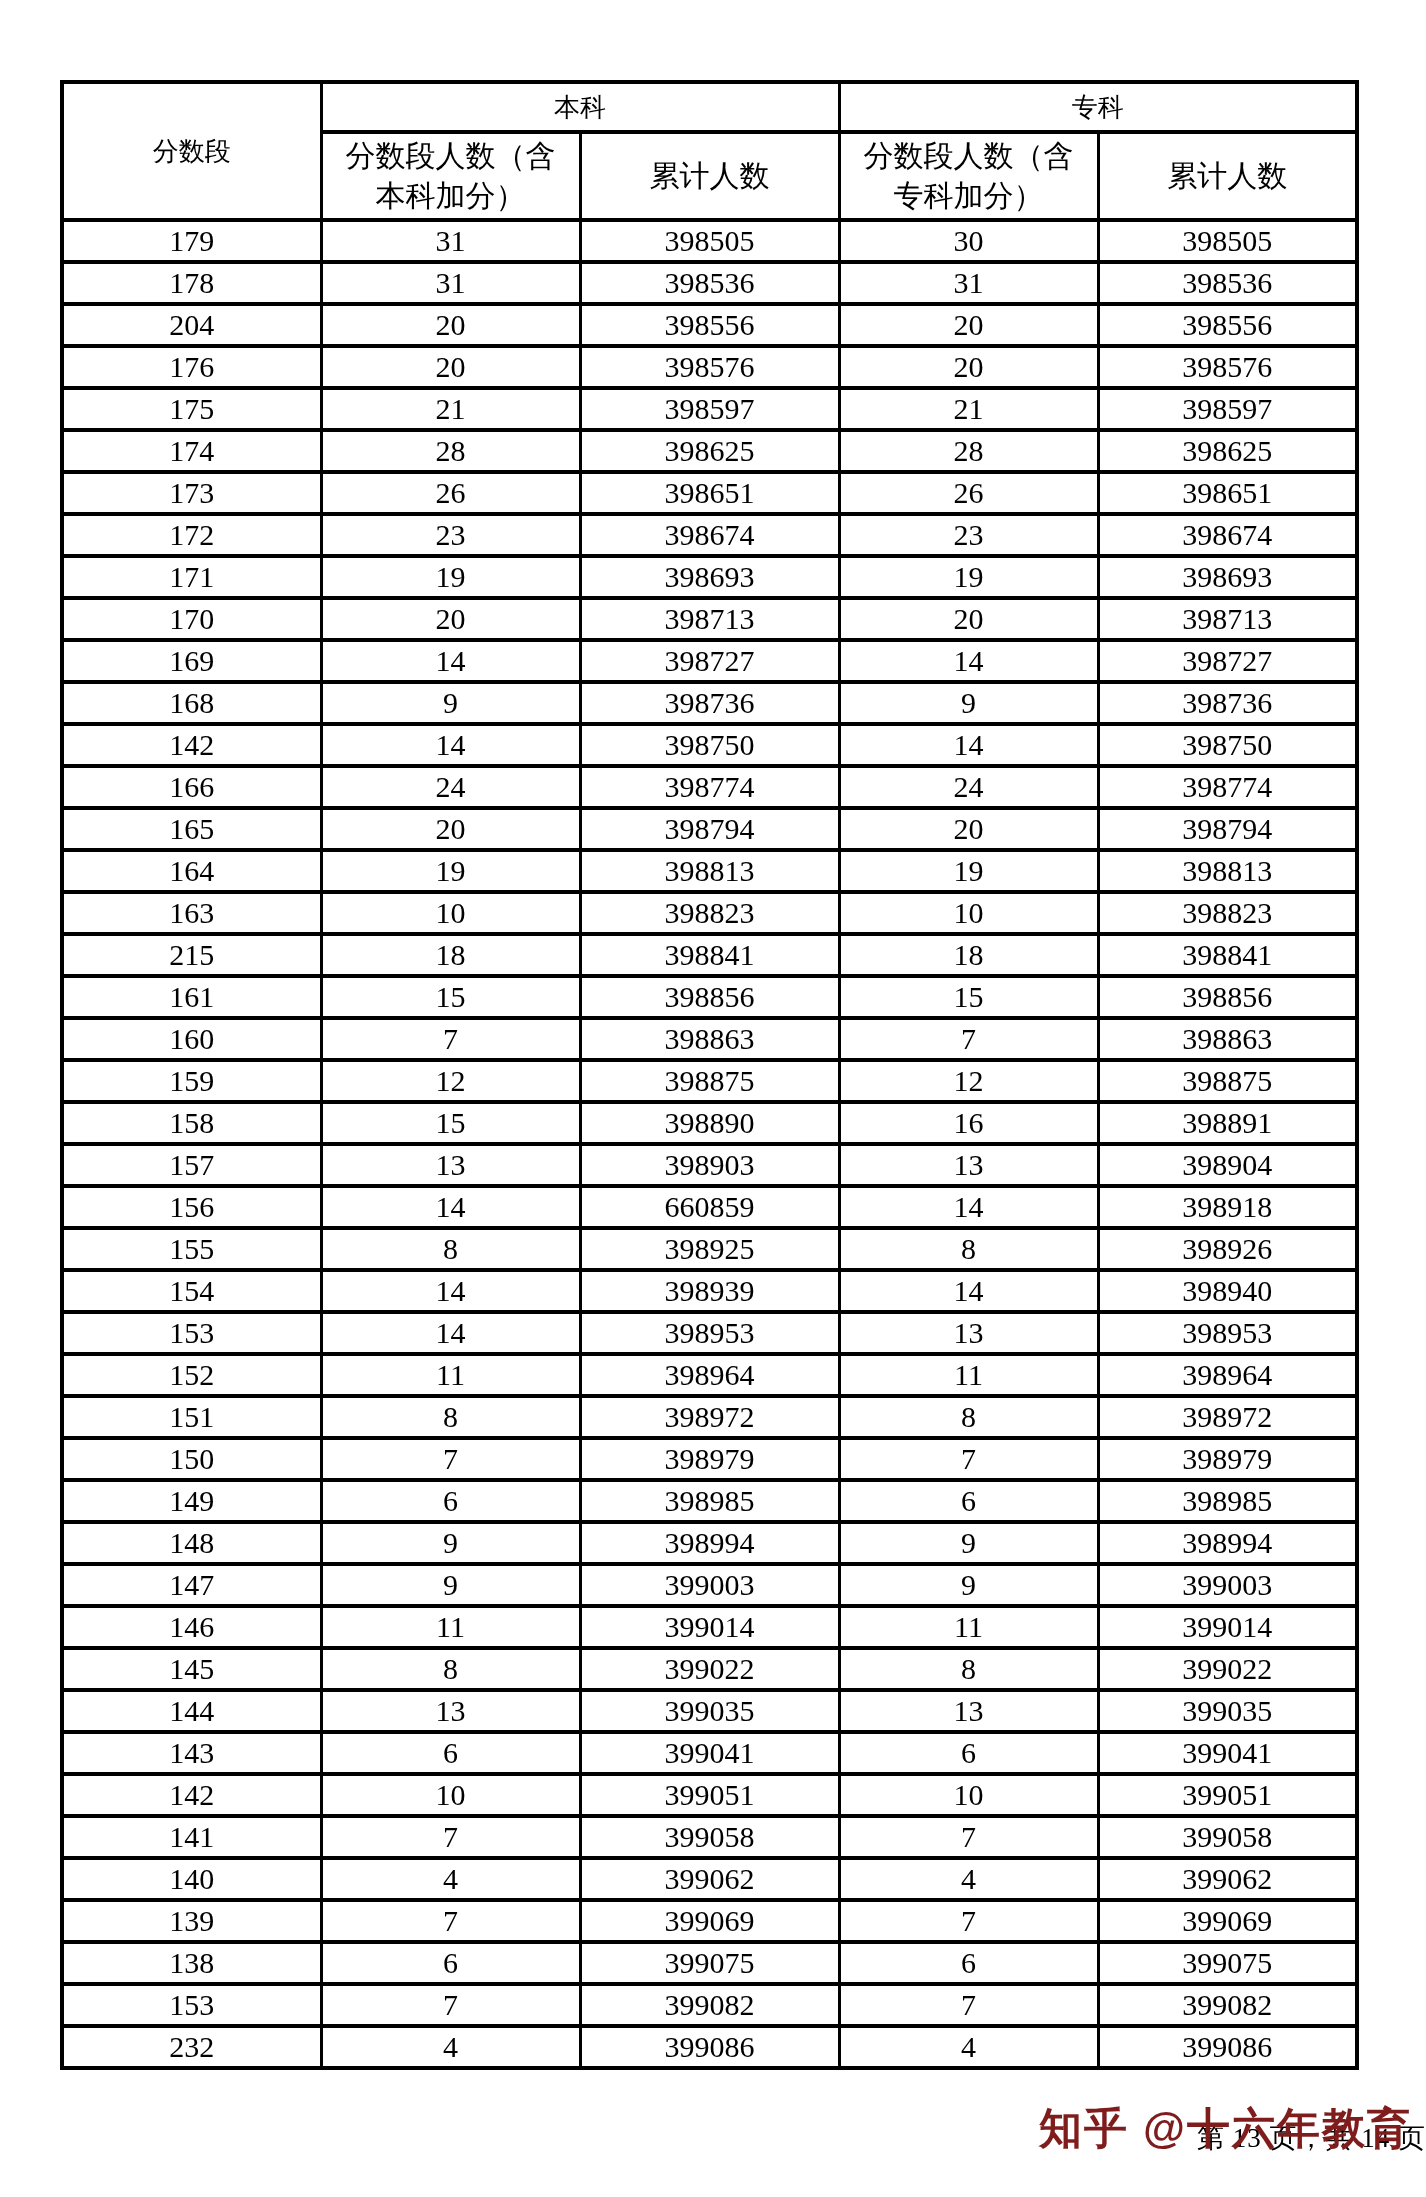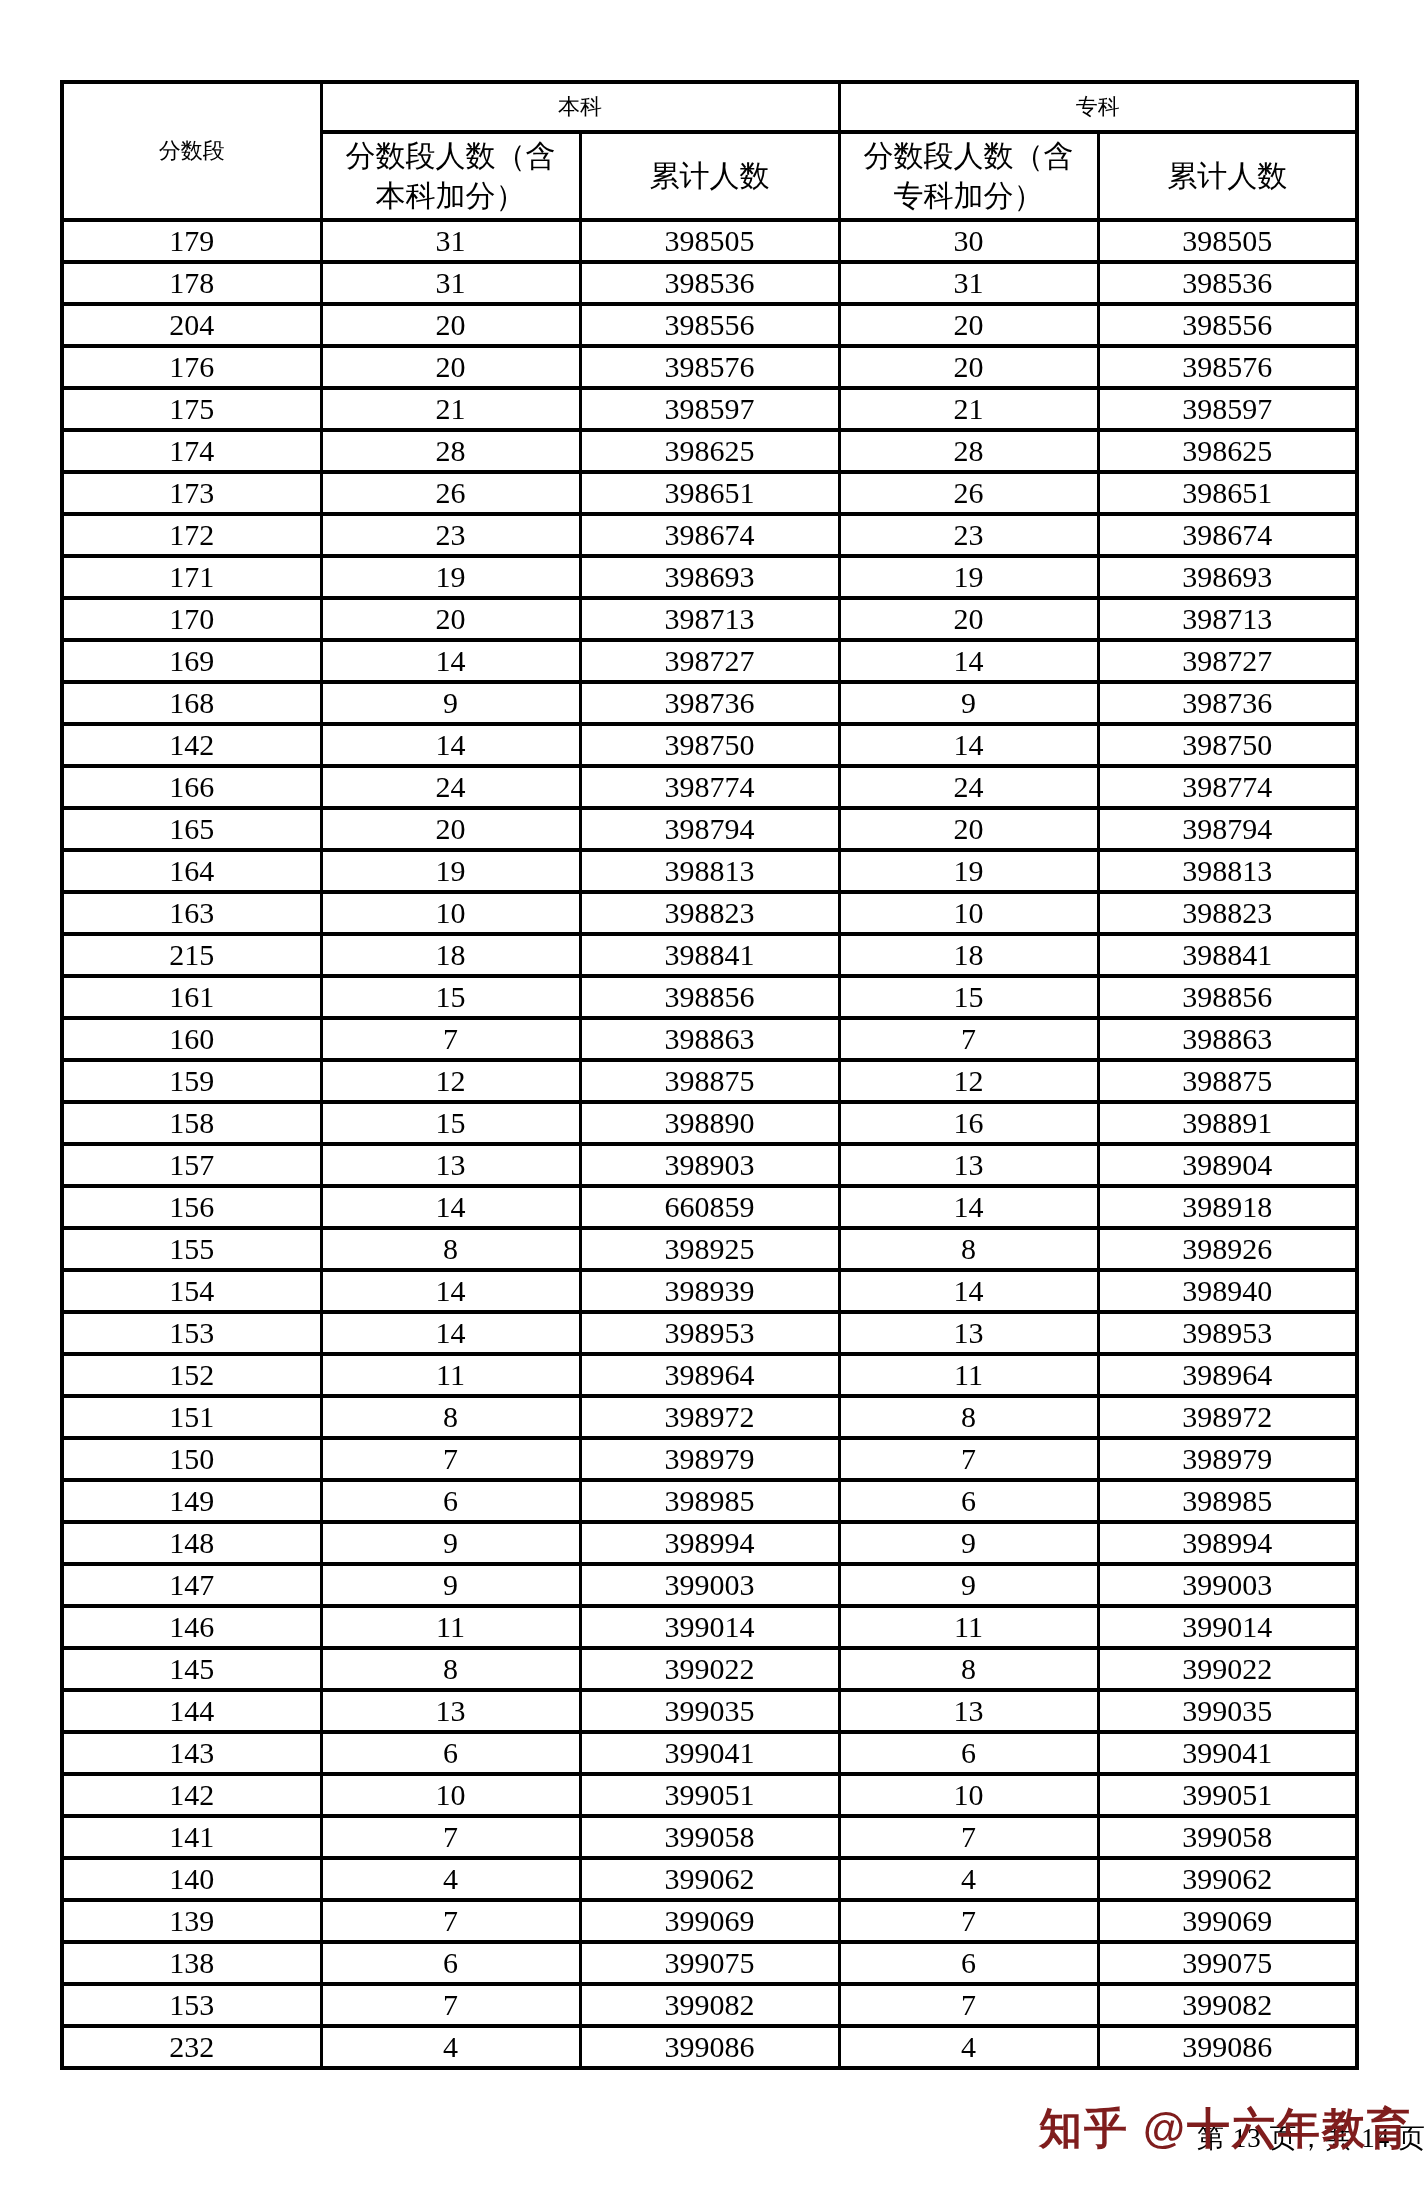--- a/index.html
+++ b/index.html
@@ -26,21 +26,21 @@
     border: 4px solid #000;
     border-left-width: 3px;
     border-right-width: 3px;
     text-align: center;
     vertical-align: middle;
     font-weight: normal;
     padding: 0;
   }
   .group-row th {
     height: 50px;
-    font-size: 22px;
+    font-size: 26px;
     margin-top: 10px;
   }
   .sub-row th {
     height: 88px;
     font-size: 30px;
     line-height: 1.35;
   }
   .score-header {
     font-size: 30px;
   }

